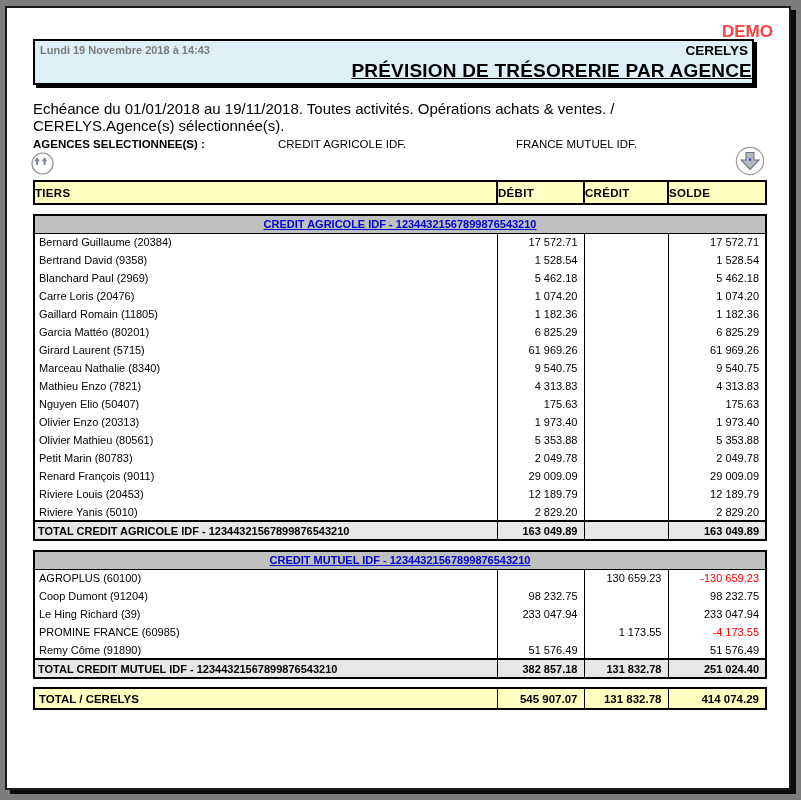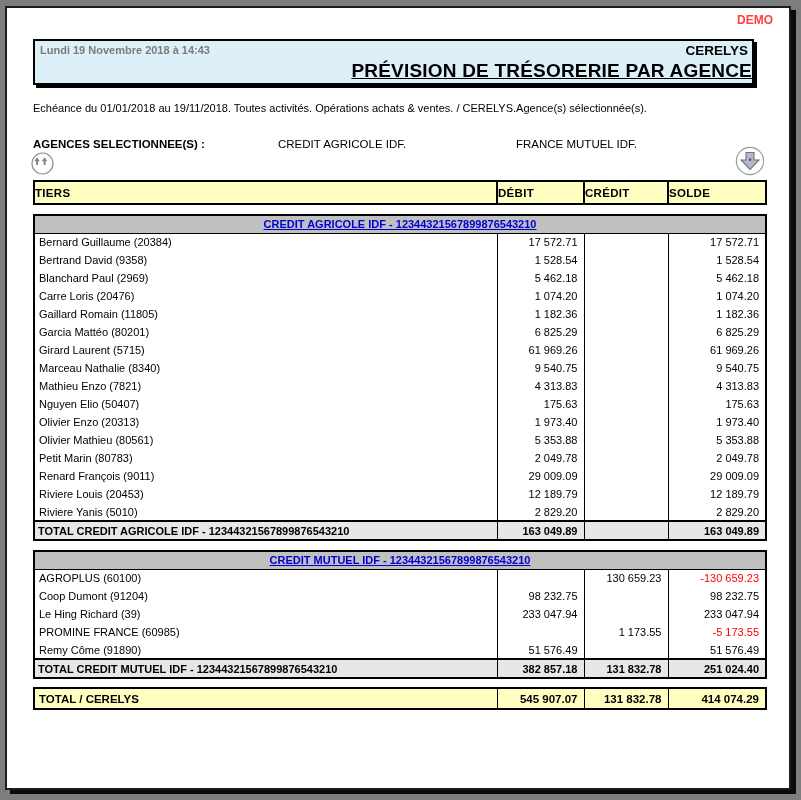--- a/index.html
+++ b/index.html
@@ -9,35 +9,35 @@
   }
   *{box-sizing:border-box; margin:0; padding:0;}
   html,body{width:801px;height:800px;overflow:hidden;}
   body{background:#7d7d7d; font-family:"Liberation Sans", sans-serif; position:relative;}
   .page{
     position:absolute; left:5px; top:6px; width:786px; height:784px;
     background:#fff; border:2px solid #1c1c1c;
     box-shadow:5px 4px 0 rgba(0,0,0,0.92);
   }
   .demo{
-    position:absolute; top:5px; right:16px; color:var(--demo-red);
-    font-weight:bold; font-size:12px;
+    position:absolute; top:14px; right:16px; color:var(--demo-red);
+    font-weight:bold; font-size:17px;
   }
   .header-box{
     position:absolute; left:26px; top:31px; width:721px; height:46px;
     background:var(--band-blue); border:2px solid #000;
     box-shadow:3px 3px 0 #000;
   }
   .hdr-date{position:absolute; left:5px; top:3px; color:#7b7b7b; font-weight:bold; font-size:11px;}
   .hdr-company{position:absolute; right:4px; top:2px; color:#000; font-weight:bold; font-size:13.5px;}
   .hdr-title{
     position:absolute; left:0; right:0; top:19px; text-align:right;
     font-size:19px; font-weight:bold; text-decoration:underline; letter-spacing:0.2px;
   }
-  .desc{position:absolute; left:26px; top:92px; width:712px; font-size:11px; line-height:17px; color:#000;}
+  .desc{position:absolute; left:26px; top:92px; width:712px; font-size:15px; line-height:17px; color:#000;}
   .agencies{position:absolute; left:0; top:130px; width:100%; height:15px; font-size:11.5px;}
   .ag-label{position:absolute; left:26px; font-weight:bold;}
   .ag-1{position:absolute; left:271px;}
   .ag-2{position:absolute; left:509px;}
   .nav-up{position:absolute; left:24px; top:144px; width:23px; height:23px; cursor:pointer;}
   .nav-down{position:absolute; left:728px; top:138px; width:30px; height:30px; cursor:pointer;}
 
   .grid-area{position:absolute; left:26px; top:172px; width:732px;}
   table{border-collapse:collapse; table-layout:fixed; width:732px;}
   col.c-tiers{width:463px;} col.c-debit{width:87px;} col.c-credit{width:84px;} col.c-solde{width:98px;}
@@ -266,21 +266,21 @@
               <tr class="data">
                 <td class="tiers">Le Hing Richard (39)</td>
                 <td class="amt">233 047.94</td>
                 <td class="amt"></td>
                 <td class="amt">233 047.94</td>
               </tr>
               <tr class="data">
                 <td class="tiers">PROMINE FRANCE (60985)</td>
                 <td class="amt"></td>
                 <td class="amt">1 173.55</td>
-                <td class="amt neg">-5 173.55</td>
+                <td class="amt neg">-4 173.55</td>
               </tr>
               <tr class="data">
                 <td class="tiers">Remy Côme (91890)</td>
                 <td class="amt">51 576.49</td>
                 <td class="amt"></td>
                 <td class="amt">51 576.49</td>
               </tr>
               <tr class="total">
                 <td class="tiers">TOTAL CREDIT MUTUEL IDF - 12344321567899876543210</td>
                 <td class="amt">382 857.18</td>

